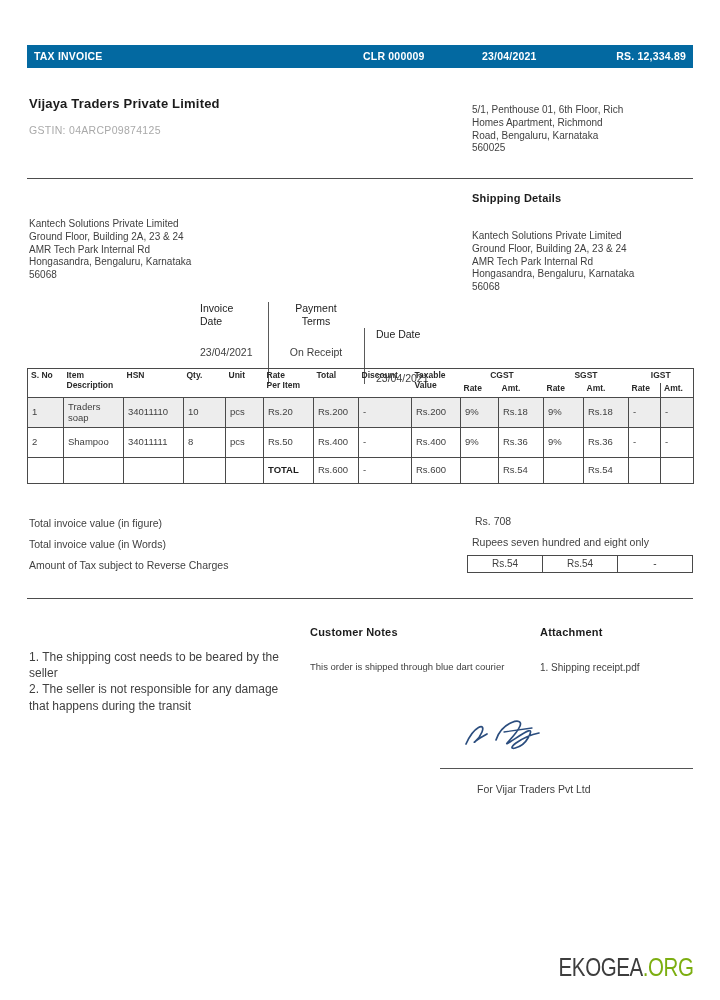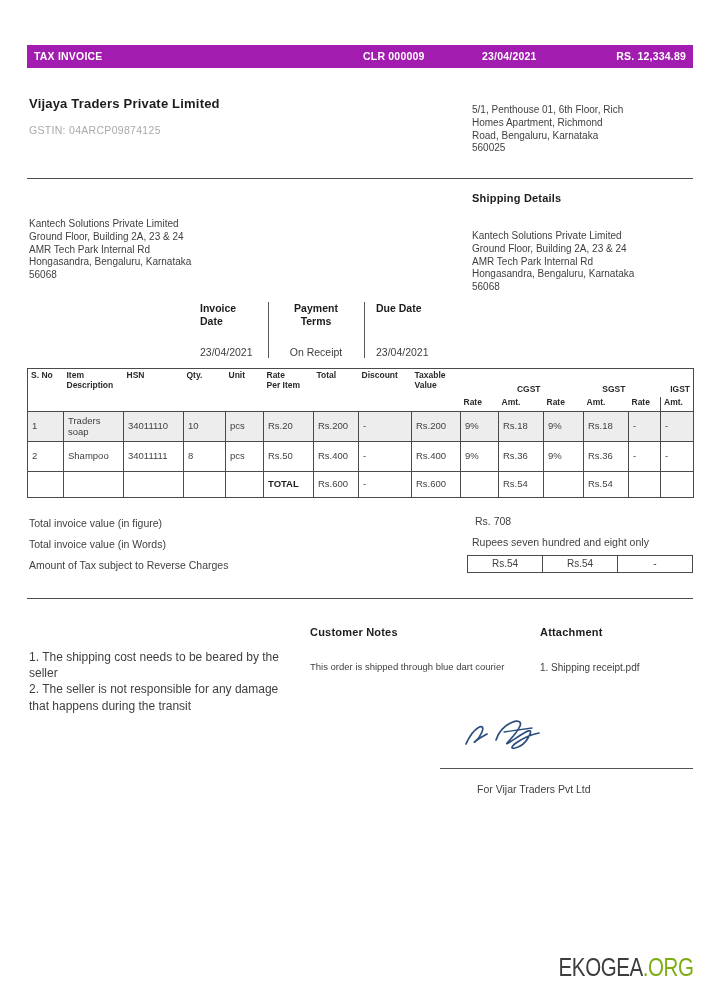--- a/index.html
+++ b/index.html
@@ -1,21 +1,21 @@
 <!DOCTYPE html>
 <html><head>
 <meta charset="utf-8">
 <style>
   * { box-sizing: border-box; margin: 0; padding: 0; }
   html,body { background:#fff; }
   body { font-family: "Liberation Sans", sans-serif; }
   .page { position:relative; width:720px; height:1000px; background:#ffffff; color:#3f3f3f; overflow:hidden; }
 
   
-  .topbar { position:absolute; left:27px; top:45px; width:666px; height:23px; background:#a21caf; color:#fff; font-size:10.5px; font-weight:bold; }
+  .topbar { position:absolute; left:27px; top:45px; width:666px; height:23px; background:#0369a1; color:#fff; font-size:10.5px; font-weight:bold; }
   .topbar span { position:absolute; top:5px; letter-spacing:.2px; }
   .t-title { left:7px; }
   .t-num   { left:336px; }
   .t-date  { left:455px; }
   .t-amt   { right:7px; }
 
   .pre { white-space:pre-line; }
 
   .seller-name { position:absolute; left:29px; top:96px; font-size:13px; font-weight:bold; color:#1c1c1c; letter-spacing:.2px; }
   .gstin { position:absolute; left:29px; top:124px; font-size:10.5px; color:#a9a9a9; letter-spacing:.3px; }
@@ -27,28 +27,28 @@
 
   .sec-h { font-size:11px; font-weight:bold; color:#1c1c1c; letter-spacing:.2px; }
   .billing  { position:absolute; left:29px;  top:192px; width:240px; }
   .shipping { position:absolute; left:472px; top:192px; width:220px; }
   .addr { margin-top:26px; font-size:10px; line-height:1.28; }
 
   
   .meta { position:absolute; left:200px; top:302px; display:flex; font-size:10.5px; }
   .meta-col { padding-right:12px; }
   .meta-col + .meta-col { border-left:1.5px solid #5a5a5a; padding-left:11px; }
-  .meta-label { font-weight:bold; color:#1c1c1c; height:30px; line-height:1.25; }
+  .meta-label { font-weight:normal; color:#1c1c1c; height:30px; line-height:1.25; }
   .meta-val { margin-top:14px; }
-  .mc1 { width:68px; } .mc2 { width:96px;text-align:center; } .mc3 { width:100px; }
+  .mc1 { width:68px; } .mc2 { width:96px;text-align:center; } .mc3 { width:100px;margin-top:26px; }
 
   
   table.items { position:absolute; left:27px; top:368px; width:666px; border-collapse:collapse; table-layout:fixed; border:1.5px solid #4a4a4a; }
   table.items thead th { border:0; border-bottom:1px solid #4a4a4a; font-size:8.5px; text-align:left; vertical-align:top; padding:2px 3px; white-space:pre-line; color:#2a2a2a; line-height:1.15; }
-  table.items thead th.grp { text-align:right; border-bottom:0; padding-top:16px; }
+  table.items thead th.grp { text-align:center; border-bottom:0; padding-top:2px; }
   table.items thead tr.sub th { padding-top:1px; padding-bottom:3px; }
   table.items thead tr.sub th.bl { border-left:1px solid #4a4a4a; }
   table.items tbody td { border:1px solid #4a4a4a; font-size:9.5px; padding:2px 4px; height:30px; vertical-align:middle; line-height:1.2; }
   table.items tbody tr.shaded td { background:#ededed; }
   table.items tbody tr.total-row td { height:26px; }
   td.b { font-weight:bold; color:#1c1c1c; }
 
   
   .tot-label { position:absolute; left:29px; font-size:10.5px; }
   .tl1 { top:517px; } .tl2 { top:538px; } .tl3 { top:559px; }

